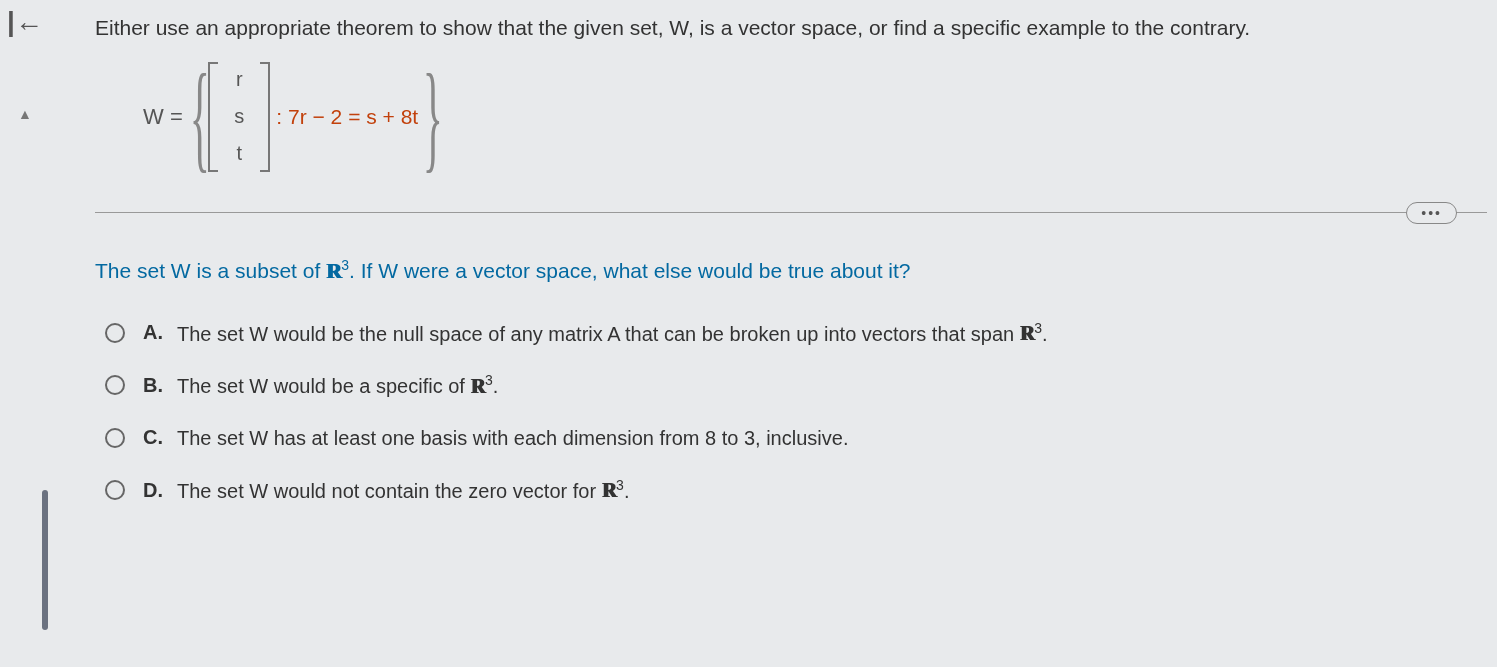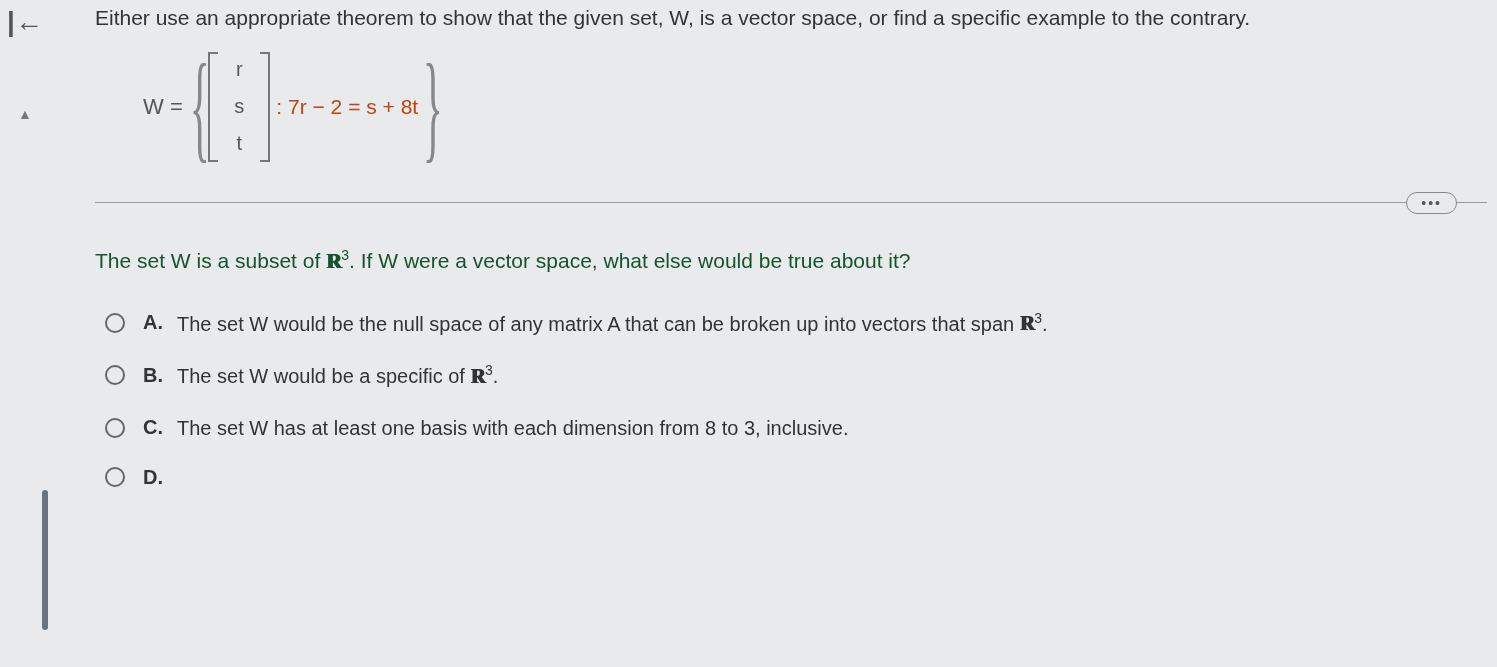--- a/index.html
+++ b/index.html
@@ -45,21 +45,21 @@
       left: 42px;
       top: 490px;
       width: 6px;
       height: 140px;
       background: #6b7280;
       border-radius: 3px;
     }
     .content {
       position: absolute;
       left: 95px;
-      top: 2px;
+      top: 12px;
       right: 10px;
       padding-top: 0;
     }
     .question-text {
       font-size: 21px;
       color: #333;
       line-height: 1.5;
     }
     .equation-row {
       display: flex;
@@ -132,21 +132,21 @@
       border: 1px solid #888;
       border-radius: 12px;
       padding: 2px 14px;
       font-size: 14px;
       color: #555;
       cursor: pointer;
       letter-spacing: 2px;
     }
     .sub-question {
       font-size: 21px;
-      color: #14532d;
+      color: #0369a1;
       margin-bottom: 35px;
       margin-top: 20px;
     }
     .sup {
       font-size: 14px;
       vertical-align: super;
     }
     .dsR {
       font-family: 'Times New Roman', serif;
       font-weight: bold;
@@ -243,15 +243,18 @@
     <div class="option">
       <div class="radio"></div>
       <span class="opt-letter">C.</span>
       <span class="opt-text">
         <span>The set W has at least one basis with each dimension from 8 to 3, inclusive.</span>
       </span>
     </div>
     <div class="option">
       <div class="radio"></div>
       <span class="opt-letter">D.</span>
+      <span class="opt-text">
+        <span>The set W would not contain the zero vector for </span><span class="dsR">R</span><span class="sup">3</span><span>.</span>
+      </span>
     </div>
   </div>
 </div>
 
 </body></html>

